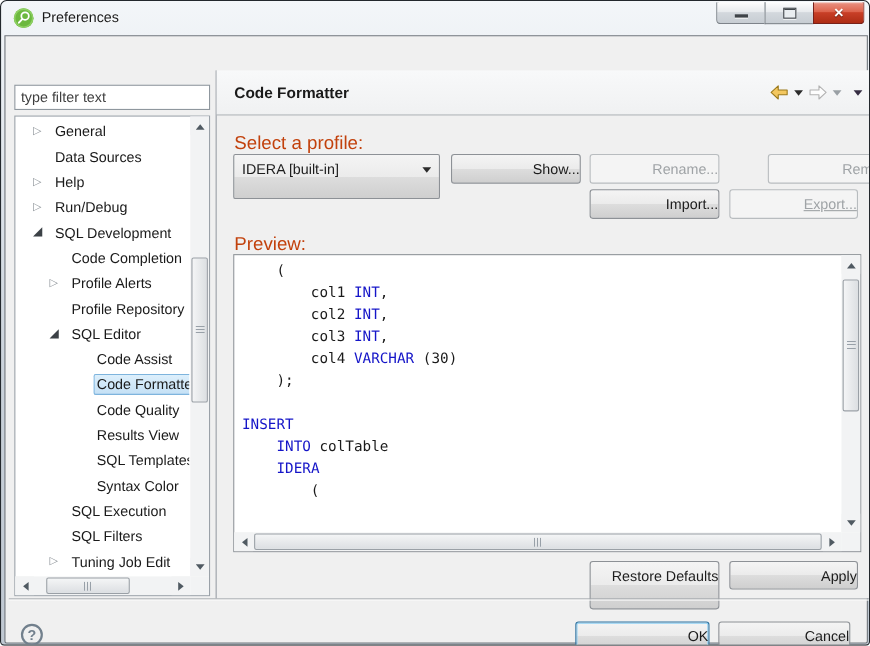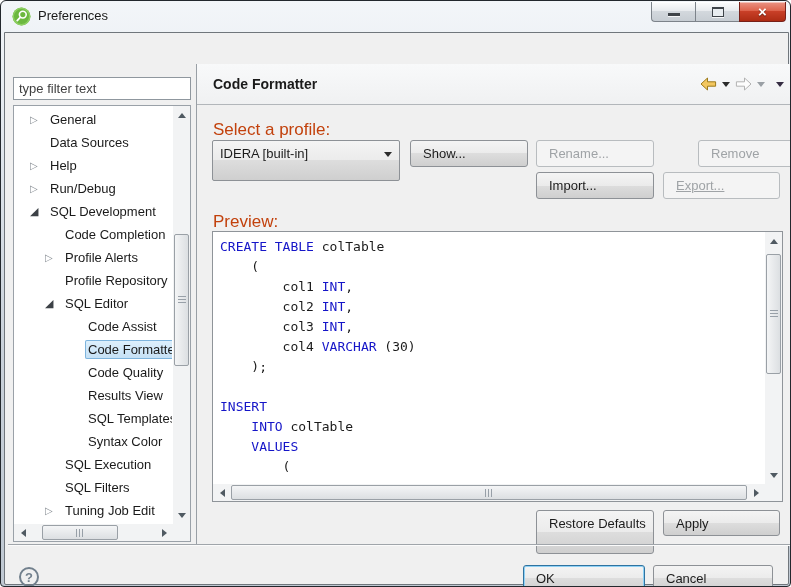--- a/index.html
+++ b/index.html
@@ -86,21 +86,21 @@
   .nav .ddtri { width:0; height:0; border:4px solid transparent; border-top:5px solid #2b2b2b; margin-top:4px; }
   .nav .ddtri.dis { border-top-color:#9aa0a5; }
   .nav .ddtri.menu { border-top-color:#352c42; margin-left:6px; }
 
   .flabel { position:absolute; font-size:17px; color:#c2410c; }
   .lbl-profile { left:16px; top:56px; }
   .lbl-preview { left:16px; top:148px; }
 
   .btn { position:absolute; height:27px; border:1px solid #8d9196; border-radius:3px;
     background:linear-gradient(#f4f4f4,#ebebeb 50%,#dddddd 50%,#cfcfcf);
-    font:13px "Liberation Sans",sans-serif; color:#1c1c1c; text-align:left; line-height:25px; cursor:default;padding-left:12px; }
+    font:13px "Liberation Sans",sans-serif; color:#1c1c1c; text-align:right; line-height:25px; cursor:default;padding-left:12px; }
   .btn.disabled { background:#f4f4f4; border-color:#b8bcbf; color:#9fa3a6; }
   .btn.default { border-color:#2f73a0; box-shadow:inset 0 0 0 1px #8fd1f5; }
 
   .combo { position:absolute; left:15px; top:76px; width:188px; height:41px;
     border:1px solid #8d9196; border-radius:2px;
     background:linear-gradient(#f4f4f4,#ebebeb 50%,#dddddd 50%,#cfcfcf);
     font-size:13px; color:#1c1c1c; line-height:25px; padding:0 22px 0 7px; white-space:nowrap; overflow:hidden; }
   .combo .ca { position:absolute; right:7px; top:11px; width:0; height:0;
     border:4px solid transparent; border-top:5px solid #2b2b2b; }
 
@@ -293,31 +293,30 @@
       <div class="btn b-show">Show...</div>
       <div class="btn b-rename disabled">Rename...</div>
       <div class="btn b-remove disabled">Remove</div>
       <div class="btn b-import">Import...</div>
       <div class="btn b-export disabled">Export...</div>
 
       <div class="flabel lbl-preview">Preview:</div>
 
       <div class="preview">
         <div class="code" id="codeLines">
-            <div class="cline"><span class="kw">CREATE TABLE</span><span> colTable</span></div>
             <div class="cline"><span>    (</span></div>
             <div class="cline"><span>        col1 </span><span class="kw">INT</span><span>,</span></div>
             <div class="cline"><span>        col2 </span><span class="kw">INT</span><span>,</span></div>
             <div class="cline"><span>        col3 </span><span class="kw">INT</span><span>,</span></div>
             <div class="cline"><span>        col4 </span><span class="kw">VARCHAR</span><span> (30)</span></div>
             <div class="cline"><span>    );</span></div>
             <div class="cline"> </div>
             <div class="cline"><span class="kw">INSERT</span></div>
             <div class="cline"><span>    </span><span class="kw">INTO</span><span> colTable</span></div>
-            <div class="cline"><span>    </span><span class="kw">VALUES</span></div>
+            <div class="cline"><span>    </span><span class="kw">IDERA</span></div>
             <div class="cline"><span>        (</span></div>
           </div>
 
         <div class="sb sb-v">
           <div class="sb-btn t">
               <span class="tri up"></span>
             </div>
           <div class="thumb v">
               <span class="grip"></span>
             </div>

